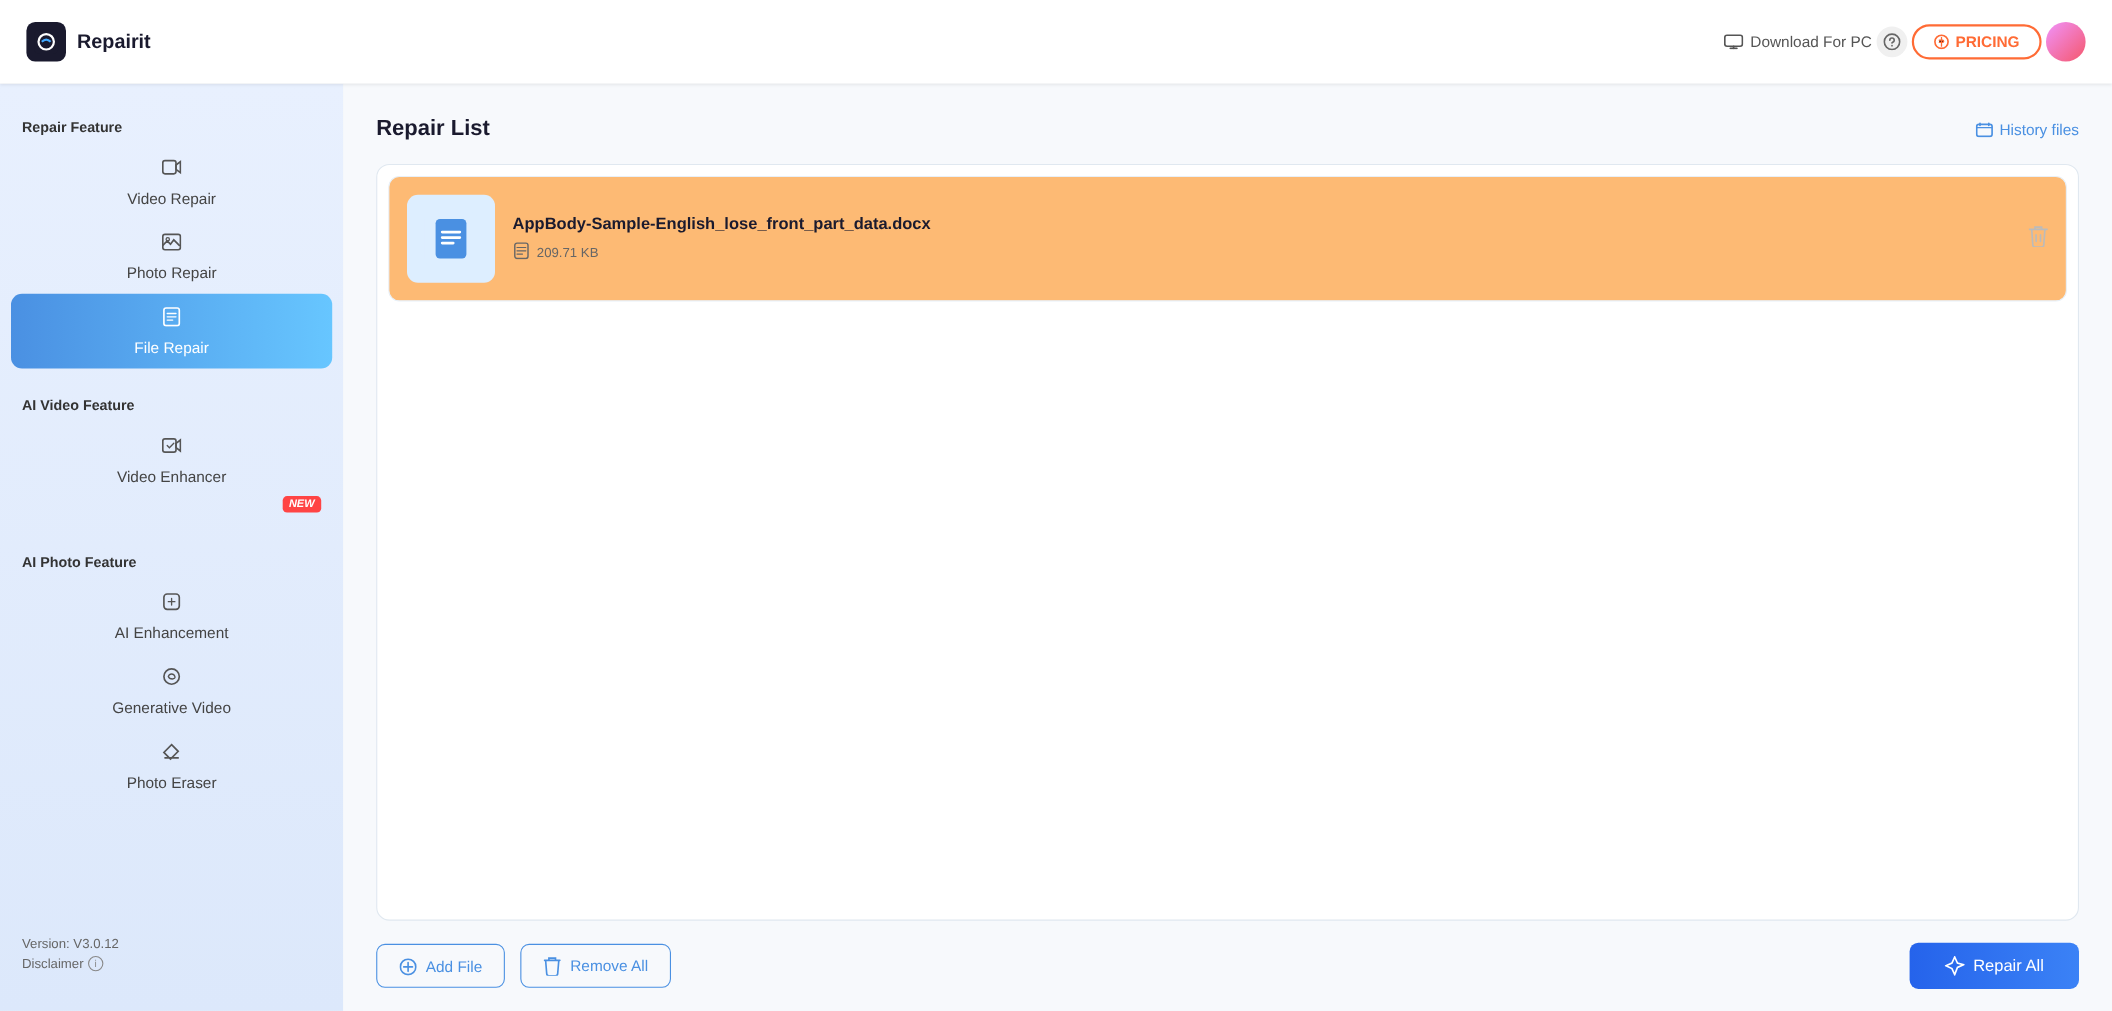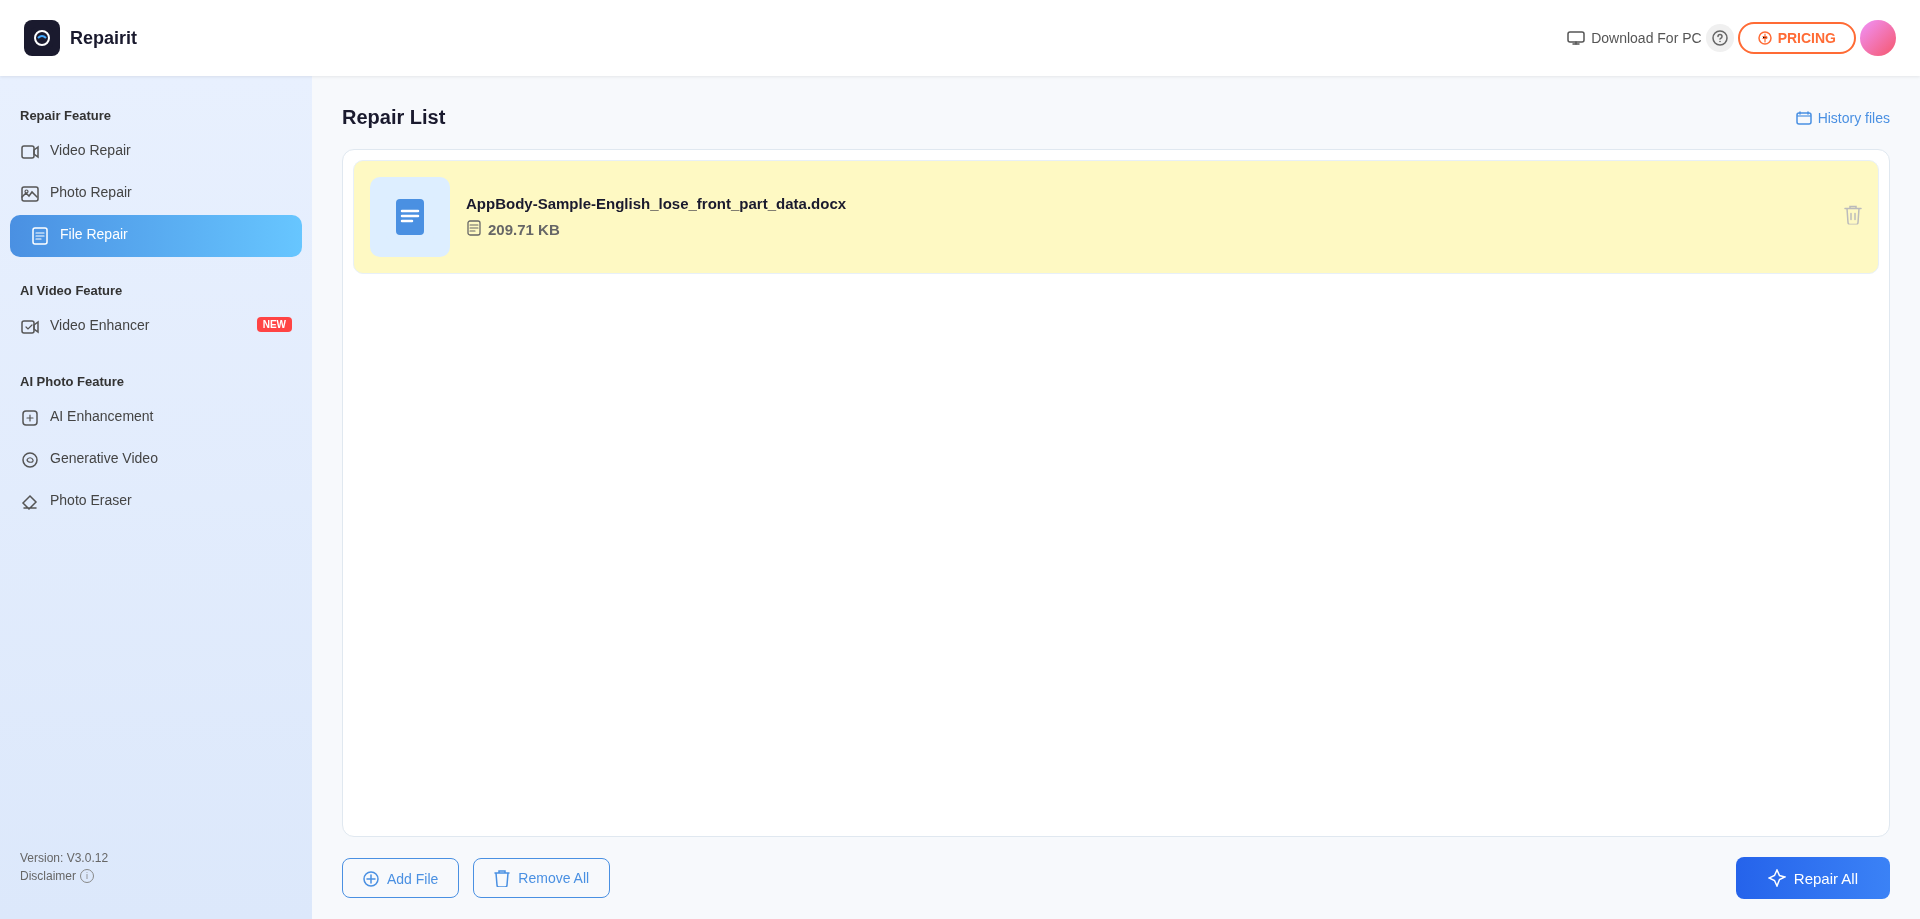--- a/index.html
+++ b/index.html
@@ -60,43 +60,45 @@
       flex-direction: column;
       flex-shrink: 0;
     }
     .sidebar-section-label {
       font-size: 13px;
       font-weight: 700;
       color: #333;
       padding: 12px 20px 8px 20px;
     }
     .sidebar-item {
-      display: flex; align-items: flex-start; gap: 10px;
+      display: flex; align-items: center; gap: 10px;
       padding: 11px 20px;
       cursor: pointer;
       border-radius: 0;
       font-size: 14px;
       color: #444;
       position: relative;
+      flex-direction: column;
     }
     .sidebar-item.active {
       background: linear-gradient(90deg, #4a90e2, #67c6ff);
       color: white;
       border-radius: 10px;
       margin: 0 10px;
     }
     .sidebar-item-icon { width: 20px; height: 20px; display: flex; align-items: center; justify-content: center; font-size: 16px; flex-shrink: 0; }
     .new-badge {
       background: #ff4444;
       color: white;
       font-size: 10px;
       font-weight: 700;
       padding: 2px 6px;
       border-radius: 4px;
       margin-left: auto;
+      font-style: italic;
     }
     .sidebar-bottom {
       margin-top: auto;
       padding: 16px 20px;
       font-size: 12px;
       color: #666;
     }
     .disclaimer-row { display: flex; align-items: center; gap: 4px; margin-top: 4px; }
     .info-icon { width: 14px; height: 14px; border-radius: 50%; border: 1.5px solid #888; display: flex; align-items: center; justify-content: center; font-size: 9px; color: #888; cursor: pointer; }
 
@@ -127,35 +129,35 @@
       border-radius: 12px;
       border: 1px solid #e0e8f0;
       overflow-y: auto;
       padding: 10px;
     }
     .file-item {
       display: flex; align-items: center; gap: 16px;
       padding: 16px;
       border-radius: 10px;
       border: 1px solid #e8f0f8;
-      background: #fef9c3;
+      background: #fdba74;
       margin-bottom: 8px;
       position: relative;
     }
     .file-thumb {
       width: 80px; height: 80px;
       background: #ddeeff;
       border-radius: 10px;
       display: flex; align-items: center; justify-content: center;
       flex-shrink: 0;
     }
     .file-thumb svg { width: 48px; height: 48px; }
     .file-info { flex: 1; }
     .file-name { font-size: 15px; font-weight: 600; color: #1a1a2e; margin-bottom: 8px; }
-    .file-meta { display: flex; align-items: center; gap: 6px; color: #666; font-size: 15px; font-weight: bold; }
+    .file-meta { display: flex; align-items: center; gap: 6px; color: #666; font-size: 12px; }
     .file-meta-icon { font-size: 14px; }
     .delete-btn {
       position: absolute; right: 16px; top: 50%; transform: translateY(-50%);
       background: none; border: none; cursor: pointer; color: #aaa; font-size: 18px;
     }
 
     
     .bottom-toolbar {
       display: flex; align-items: center; justify-content: space-between;
       padding-top: 20px;

